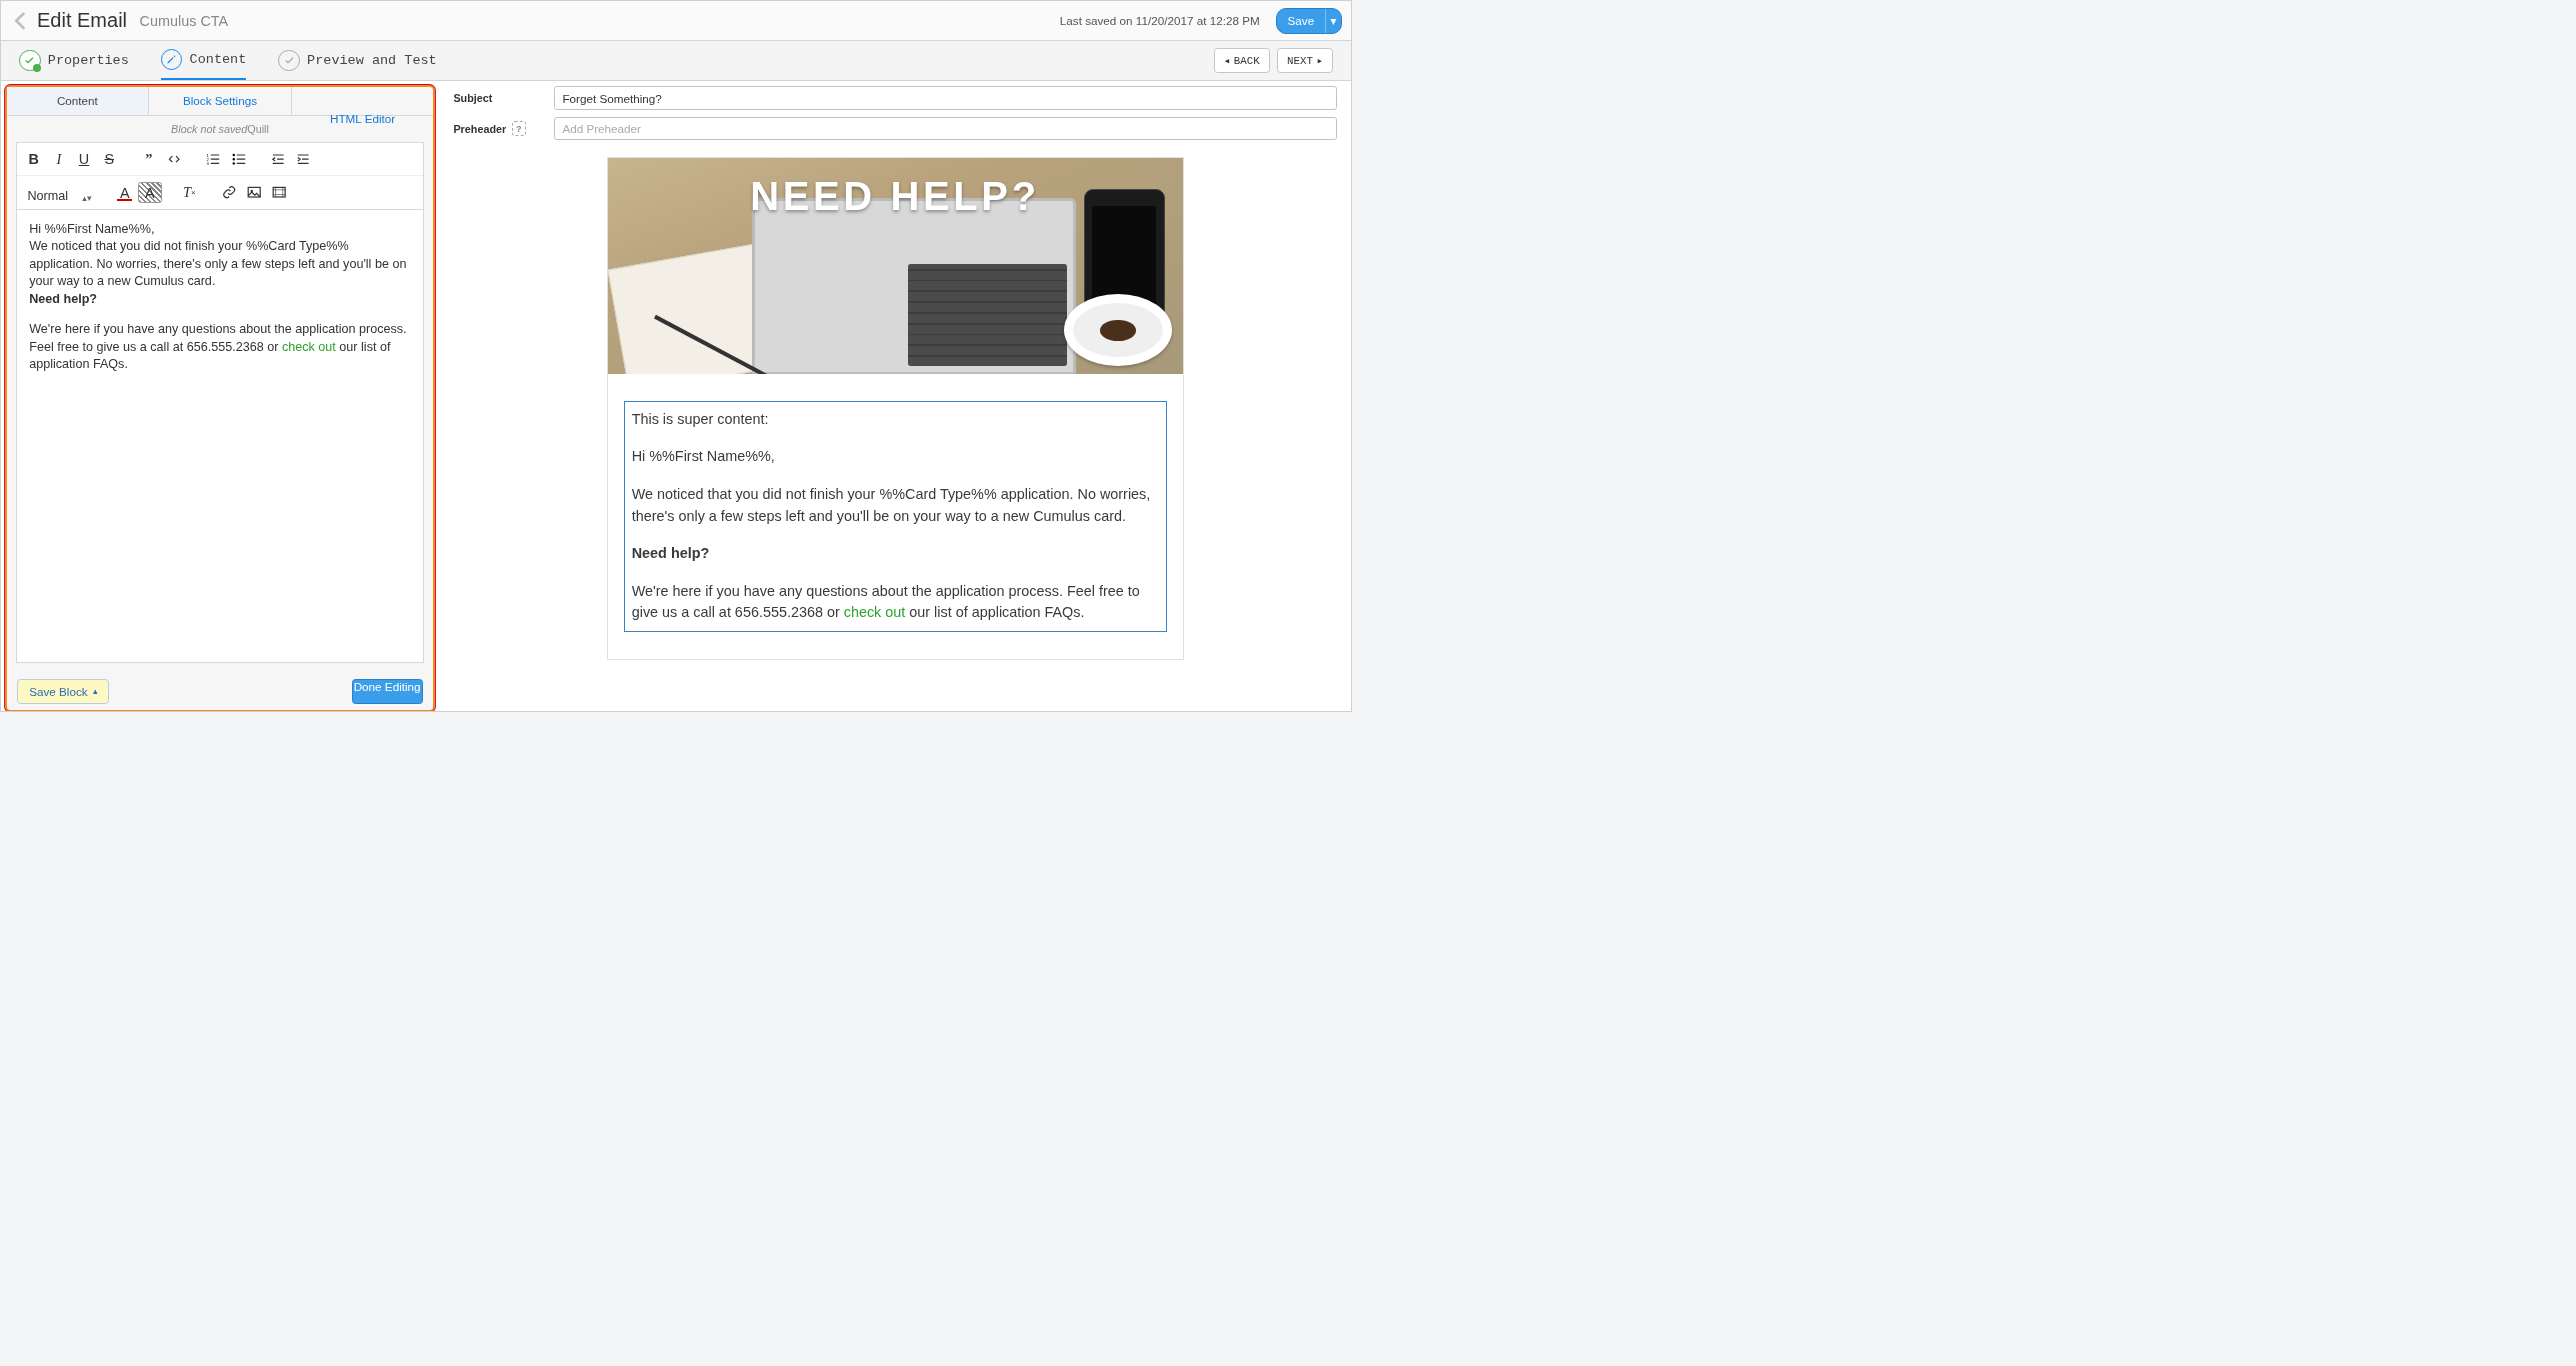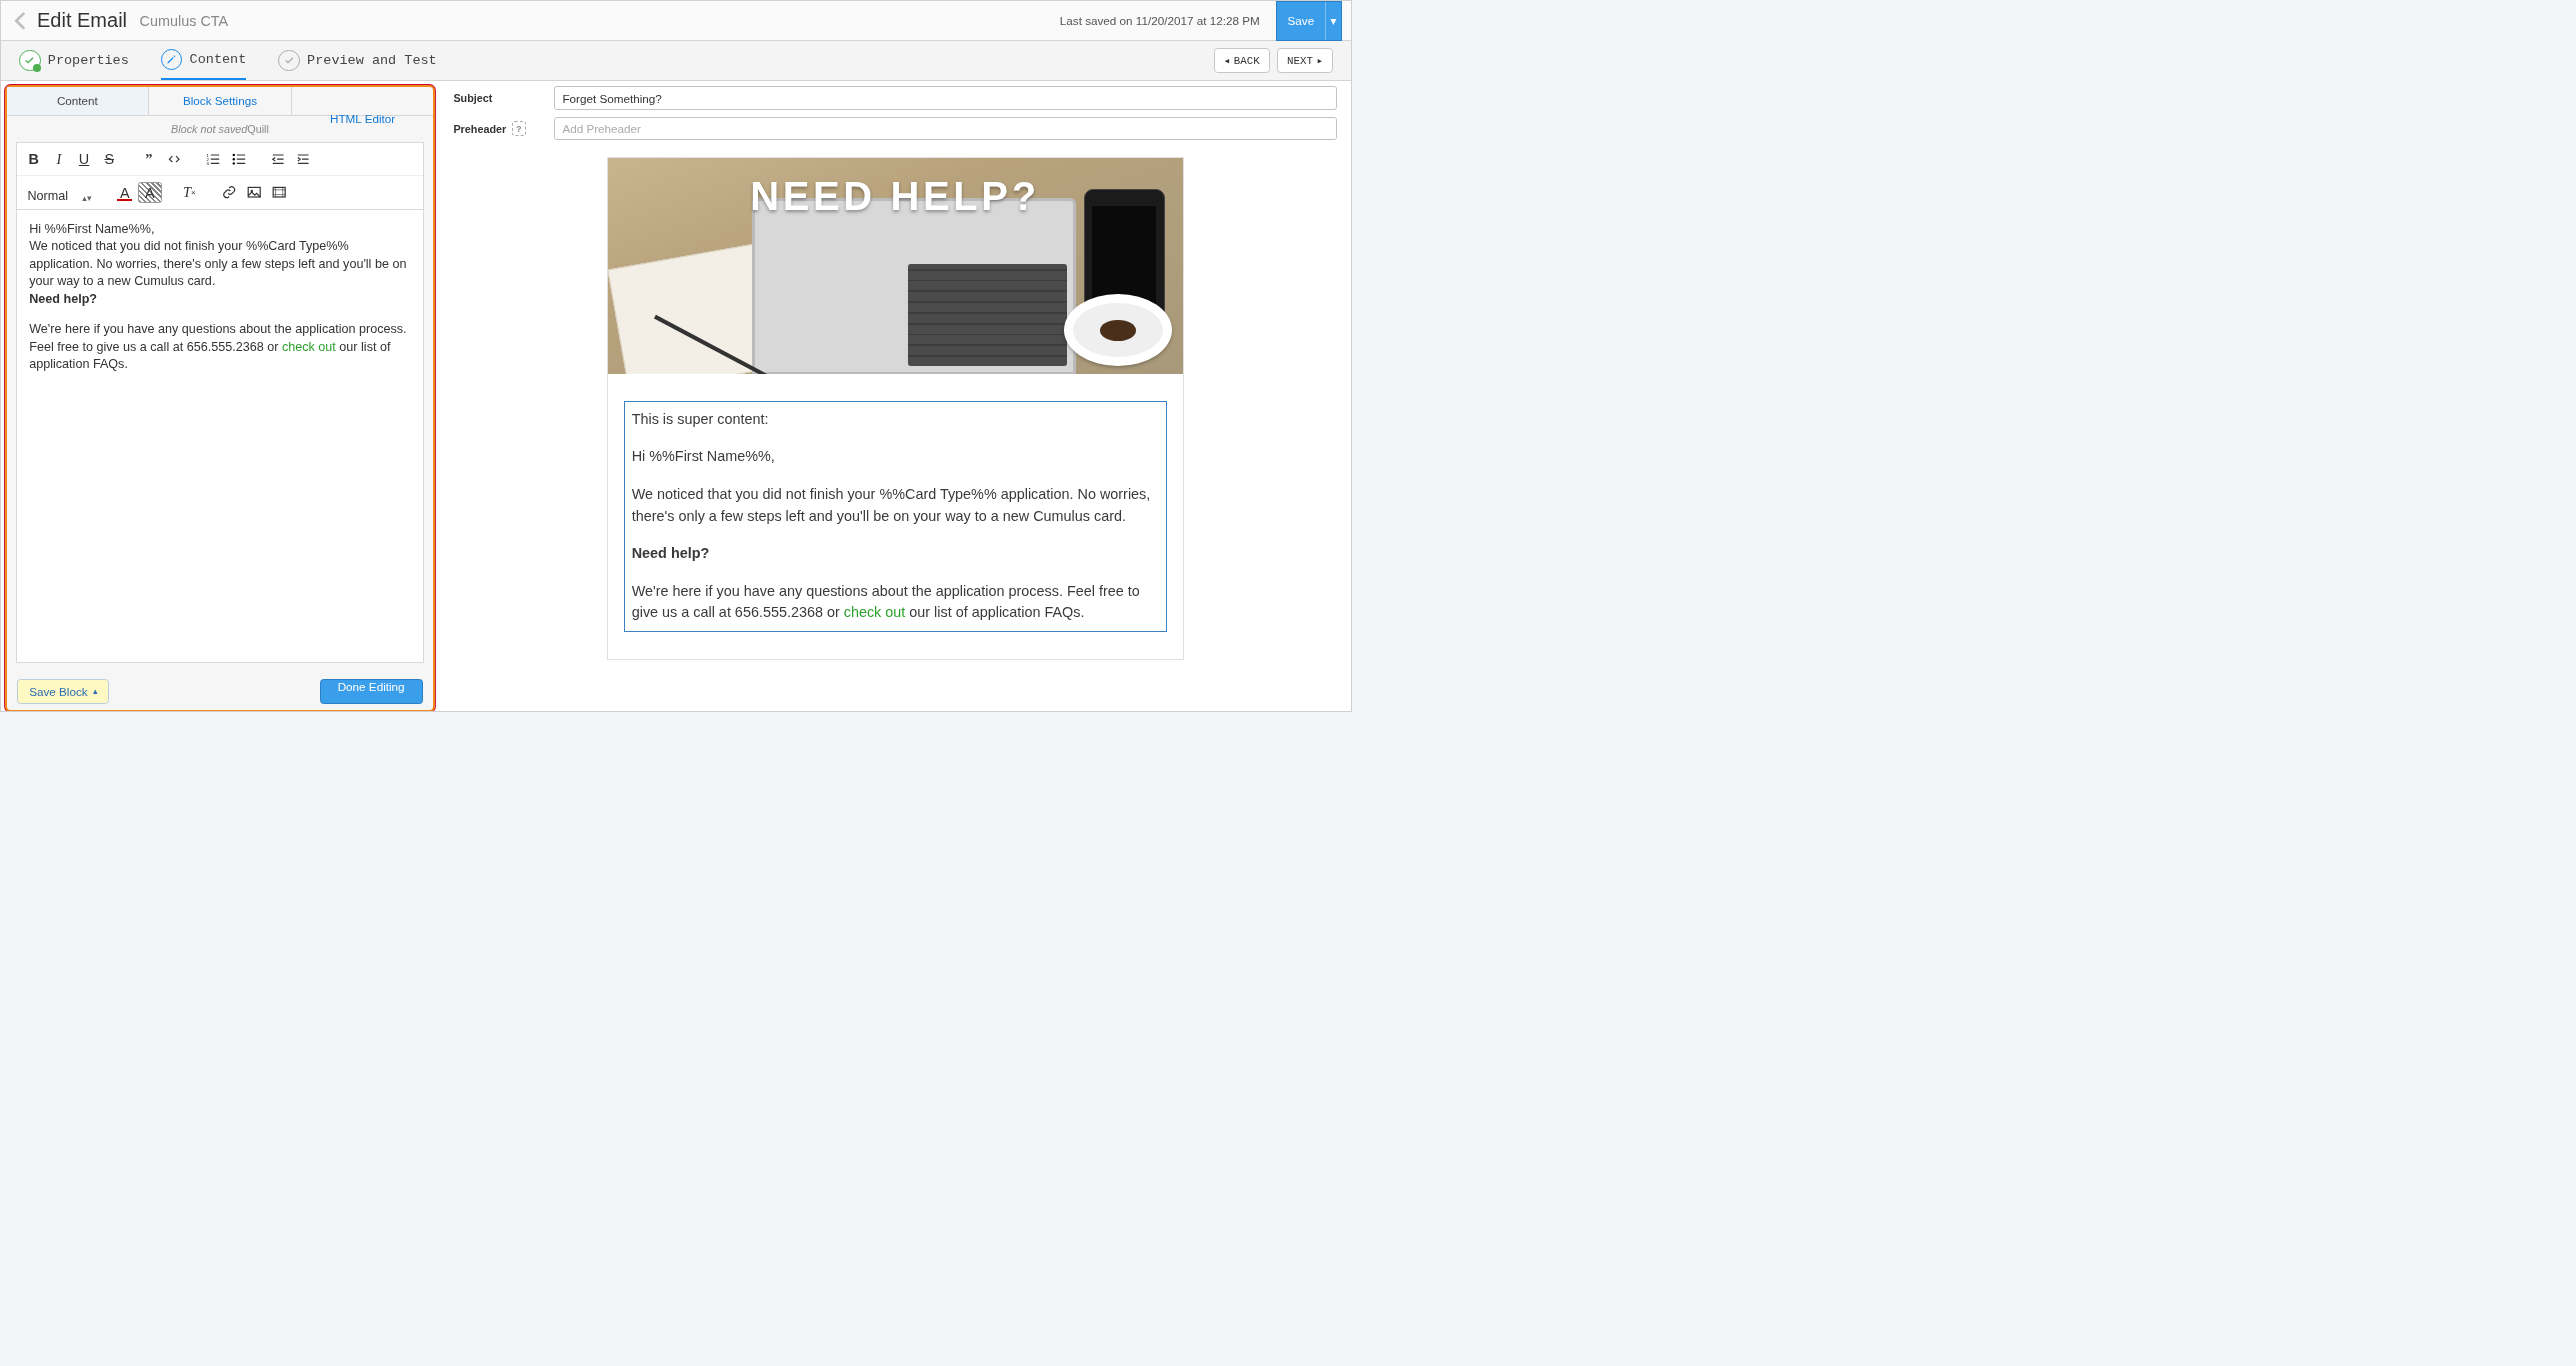--- a/index.html
+++ b/index.html
@@ -6,21 +6,21 @@
   html, body { width: 100%; height: 100%; font-family: Arial, Helvetica, sans-serif; background: #f4f5f6; color: #333; }
   .frame { width: 1352px; height: 712px; background: #fff; position: relative; border: 0.9px solid #d0d0d0; overflow: hidden; }
   
   
   .hdr { height: 40px; display: flex; align-items: center; border-bottom: 0.9px solid #d4d4d4; padding: 0 9px; background: #fafafa; }
   .back-chevron { width: 21.6px; height: 21.6px; color: #bfbfbf; cursor: pointer; margin-right: 5.4px; }
   .hdr-title { font-size: 20px; font-weight: 400; color: #333; margin-right: 12.6px; }
   .hdr-sub { font-size: 14.4px; color: #888; }
   .hdr-spacer { flex: 1; }
   .hdr-last { font-size: 11.7px; color: #555; margin-right: 16px; }
-  .btn-save { height: 40px; background: #3b9eea; color: #fff; border: 0.9px solid #2a7fc5; border-radius: 0; display: flex; align-items: center; font-size: 11.7px; cursor: pointer; overflow: hidden; }
+  .btn-save { height: 26px; background: #3b9eea; color: #fff; border: 0.9px solid #2a7fc5; border-radius: 10px; display: flex; align-items: center; font-size: 11.7px; cursor: pointer; overflow: hidden; }
   .btn-save .lbl { padding: 0 10.8px; }
   .btn-save .dd { width: 16px; height: 100%; display: flex; align-items: center; justify-content: center; border-left: 0.9px solid rgba(255,255,255,0.35); }
 
   
   .steps { height: 40px; display: flex; align-items: center; border-bottom: 0.9px solid #d4d4d4; padding: 0 18px; background: #f4f4f4; font-family: Liberation Mono, monospace; }
   .step { display: flex; align-items: center; gap: 7.2px; margin-right: 32px; cursor: pointer; height: 100%; }
   .step-ic { width: 21.6px; height: 21.6px; border: 1.8px solid #aaa; border-radius: 50%; display: flex; align-items: center; justify-content: center; color: #aaa; }
   .step.active { border-bottom: 2.7px solid #1589ee; }
   .step.active .step-ic { border-color: #1589ee; color: #1589ee; }
   .step-ic.done { border-color: #4caf50; color: #4caf50; background: #fff; position: relative; }
@@ -48,21 +48,21 @@
   .tb-btn { width: 23.4px; height: 21.6px; display: flex; align-items: center; justify-content: center; cursor: pointer; color: #333; border-radius: 2.7px; }
   .tb-sep { width: 12.6px; }
   .tb-select { height: 21.6px; padding: 0 5.4px; border: none; font-size: 12.6px; background: transparent; cursor: pointer; display: flex; align-items: flex-end; gap: 14.4px; }
   .tb-select .caret { font-size: 9px; color: #666; }
   .color-a { position: relative; }
   .color-a::after { content: ""; position: absolute; left: 4.5px; right: 4.5px; bottom: 2.7px; height: 1.8px; background: #c00; }
   .editor-area { flex: 1; background: #fff; border: 0.9px solid #d8d8d8; border-top: none; margin: 0 9px 9px 9px; padding: 10.8px 12.6px; font-size: 12.6px; line-height: 1.4; overflow: auto; }
   .editor-area strong { font-weight: 700; }
   .editor-footer { height: 38px; display: flex; align-items: center; justify-content: space-between; padding: 0 10.8px; }
   .btn-light { height: 25px; padding: 0 10.8px; border: 0.9px solid #bcd; border-radius: 3.6px; background: #fef9c3; color: #2a6db3; font-size: 11.7px; cursor: pointer; display: flex; align-items: center; gap: 5.4px; }
-  .btn-primary { height: 25px; padding: 0 17px; border: 0.9px solid #2a7fc5; border-radius: 3.6px; background: #3b9eea; color: #fff; font-size: 11.7px; cursor: pointer; }
+  .btn-primary { height: 25px; padding: 0 1px; border: 0.9px solid #2a7fc5; border-radius: 3.6px; background: #3b9eea; color: #fff; font-size: 11.7px; cursor: pointer; }
 
   
   .pill-row { height: 40px; display: flex; align-items: center; justify-content: flex-end; gap: 12.6px; padding: 0 14.4px; }
   .pill-group { display: flex; border: 0.9px solid #c6c6c6; border-radius: 3.6px; overflow: hidden; background: #fff; }
   .pill { height: 21.6px; padding: 0 10.8px; font-size: 10.8px; color: #1279d6; display: flex; align-items: center; cursor: pointer; background: #fff; }
   .pill.active { background: #e6f0fa; }
   .pill + .pill { border-left: 0.9px solid #c6c6c6; }
 
   
   .form-rows { padding: 5.4px 14.4px 9px 14.4px; }

